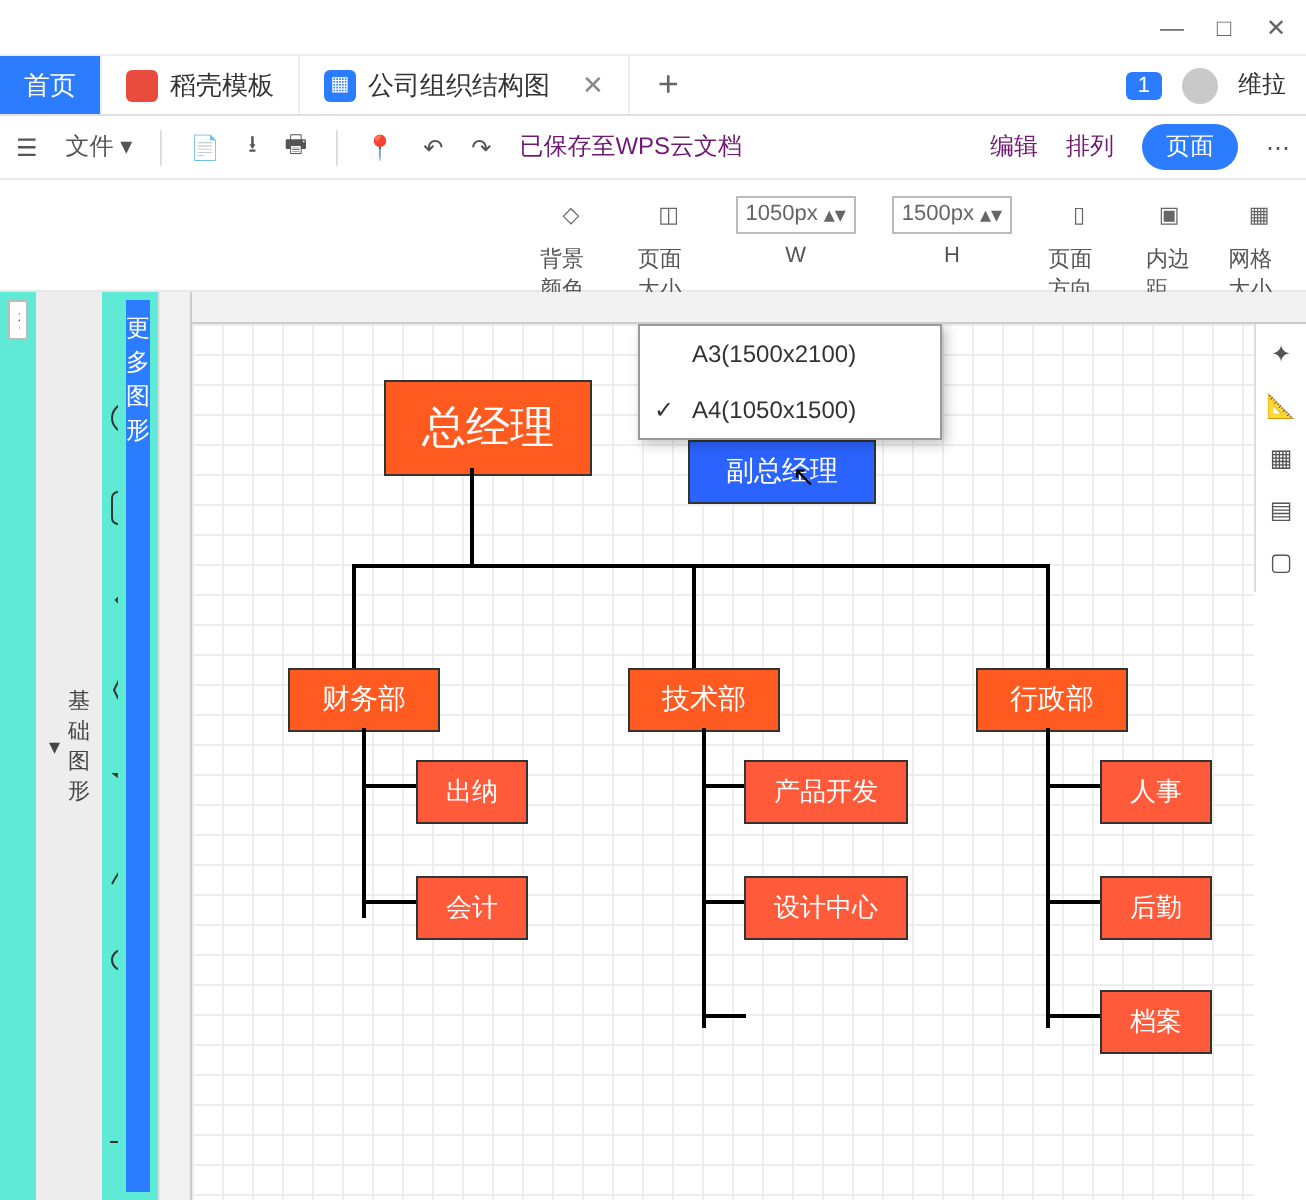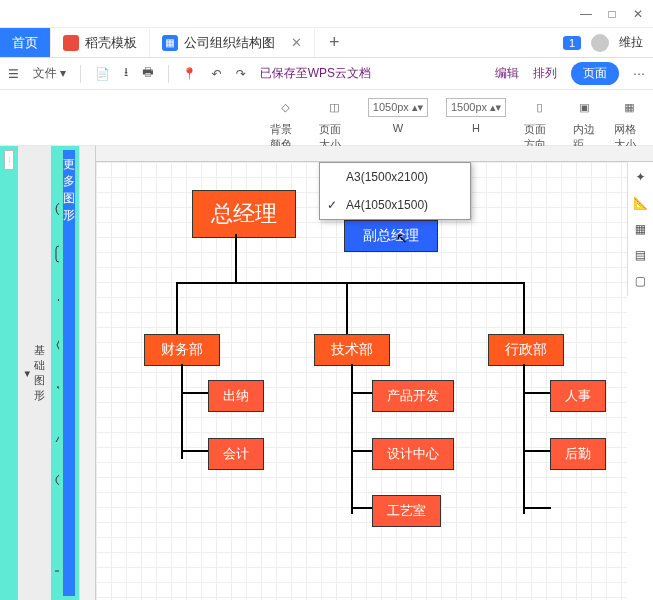--- a/index.html
+++ b/index.html
@@ -254,28 +254,28 @@
       <div class="line" style="top:288px;left:85px;width:28px;height:2px"></div>
       <div class="node leaf" style="top:218px;left:112px">出纳</div>
       <div class="node leaf" style="top:276px;left:112px">会计</div>
 
       <div class="line" style="top:202px;left:255px;width:2px;height:150px"></div>
       <div class="line" style="top:230px;left:255px;width:22px;height:2px"></div>
       <div class="line" style="top:288px;left:255px;width:22px;height:2px"></div>
       <div class="line" style="top:345px;left:255px;width:22px;height:2px"></div>
       <div class="node leaf" style="top:276px;left:276px">设计中心</div>
       <div class="node leaf" style="top:218px;left:276px">产品开发</div>
-      <div class="node leaf" style="top:333px;left:276px">工艺室</div>
 
       <div class="line" style="top:202px;left:427px;width:2px;height:150px"></div>
       <div class="line" style="top:230px;left:427px;width:28px;height:2px"></div>
       <div class="line" style="top:288px;left:427px;width:28px;height:2px"></div>
       <div class="line" style="top:345px;left:427px;width:28px;height:2px"></div>
       <div class="node leaf" style="top:276px;left:454px">后勤</div>
       <div class="node leaf" style="top:218px;left:454px">人事</div>
+      <div class="node leaf" style="top:333px;left:454px">档案</div>
 
       <div class="dropdown">
         <div class="opt">A3(1500x2100)</div>
         <div class="opt"><span class="chk">✓</span><span>A4(1050x1500)</span></div>
       </div>
       <div class="cursor">↖</div>
     </div>
     <div class="rtool">
       <div>✦</div>
       <div>📐</div>

